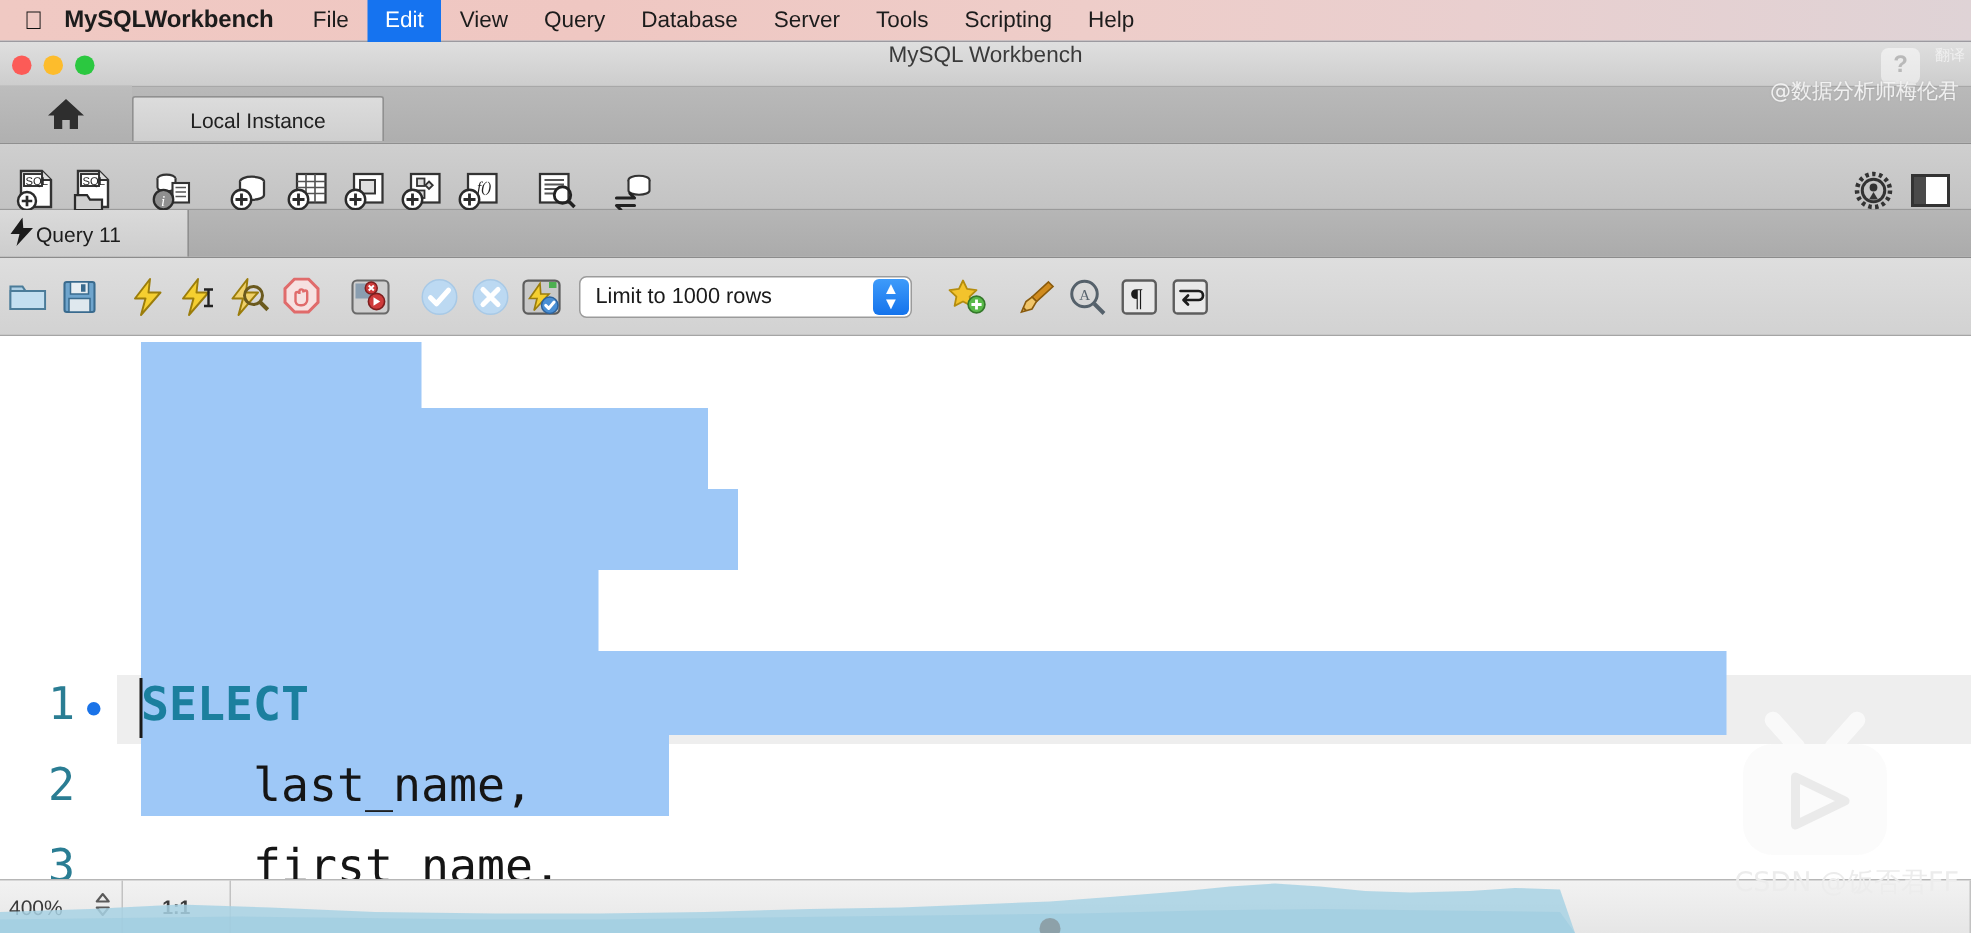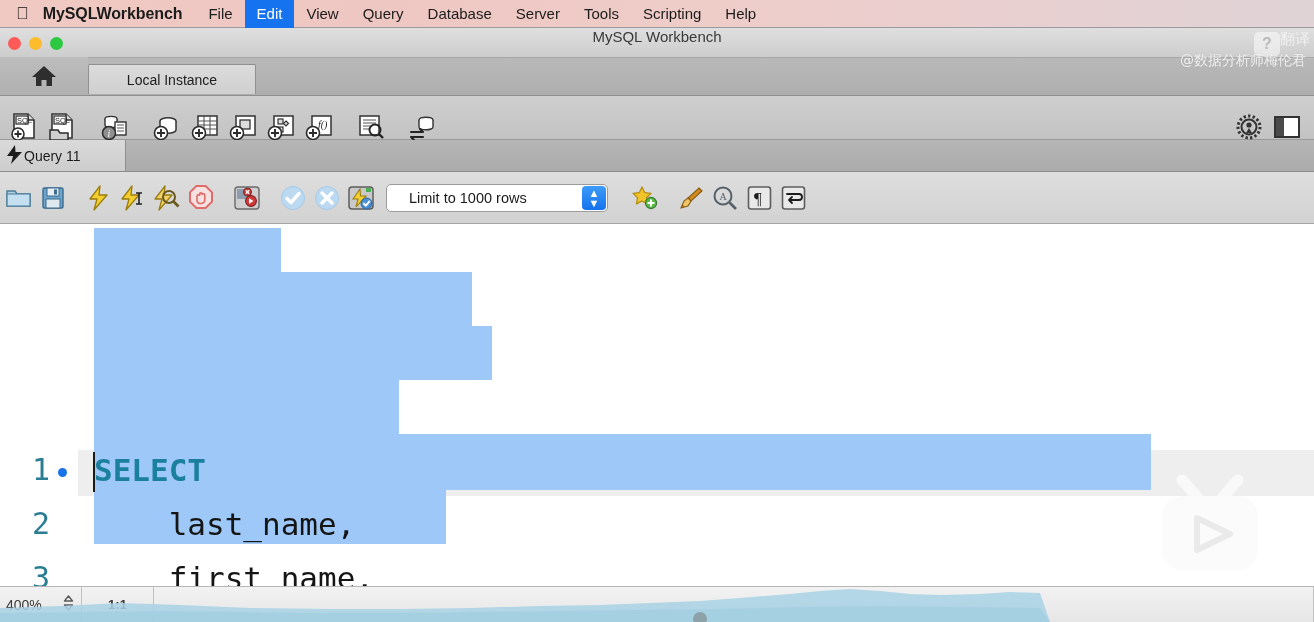--- a/index.html
+++ b/index.html
@@ -94,21 +94,21 @@
     display: flex; align-items: center; padding-left: 2px;
   }
   .ed-ic { width: 34px; height: 36px; display: flex; align-items: center; justify-content: center; }
   .ed-gap { width: 12px; }
   .limitbox {
     width: 222px; height: 28px; margin: 0 8px;
     background: #fff; border: 1px solid #9b9b9b; border-radius: 5px;
     display: flex; align-items: center; position: relative;
     font-size: 14.5px; color: #1a1a1a;
   }
-  .limitbox .lbl { padding-left: 22px; }
+  .limitbox .lbl { padding-left: 10px; }
   .stepper {
     position: absolute; right: 1px; top: 1px; width: 24px; height: 24px;
     background: linear-gradient(to bottom,#3e9bfa,#1473ec);
     border-radius: 4px; color: #fff; font-size: 11px; line-height: 10px;
     display: flex; flex-direction: column; align-items: center; justify-content: center;
   }
 
   
   .editor {
     position: absolute; top: 224px; left: 0; width: 1314px; height: 362px;
@@ -151,21 +151,21 @@
   }
   .sb-cell { display: flex; align-items: center; border-right: 1px solid #c2c2c2; }
   .sb-zoom { width: 82px; padding-left: 6px; justify-content: space-between; padding-right: 6px; }
   .sb-ratio { width: 72px; justify-content: center; font-weight: bold; font-size: 13px; }
   .sb-rest { flex: 1; }
 
   
   .translate-badge {
     position: absolute; right: 4px; top: 30px; width: 58px; height: 30px;
     display: flex; align-items: flex-start; justify-content: flex-end;
-    font-size: 15px; color: #f2f2f2; opacity: .92; pointer-events: none;
+    font-size: 10px; color: #f2f2f2; opacity: .92; pointer-events: none;
   }
   .q-chip {
     position: absolute; right: 34px; top: 32px;
     width: 26px; height: 24px; border-radius: 5px;
     background: rgba(255,255,255,.5); color: #b9b9b9;
     display: flex; align-items: center; justify-content: center;
     font-size: 16px; font-weight: bold;
   }
   .wm-top {
     position: absolute; right: 8px; top: 52px;
@@ -516,20 +516,21 @@
   </div>
   <div class="wm-top">@数据分析师梅伦君</div>
 
   <div class="wm-logo">
     <svg width="116" height="106" viewBox="0 0 116 106">
       <path d="M30 6 L46 24 M86 6 L70 24" stroke="#fbfbfb" stroke-width="11" stroke-linecap="round" fill="none"></path>
       <rect x="10" y="22" width="96" height="74" rx="20" fill="#fbfbfb"></rect>
       <path d="M45 44 L78 60 L45 76 Z" fill="none" stroke="#e9e9e9" stroke-width="6" stroke-linejoin="round"></path>
     </svg>
   </div>
+  <div class="wm-bottom">CSDN @饭否君FF</div>
 
   <svg class="wave" viewBox="0 0 1314 40" preserveAspectRatio="none">
     <path d="M0 26 L60 24 L120 21 L180 23 L250 26 L330 27 L400 27 L470 26 L540 24 L600 23 L650 21 L700 19 L740 16 L790 12 L820 9 L850 7 L880 9 L910 12 L940 13 L980 12 L1010 10 L1040 11 L1050 40 L0 40 Z" fill="#a8d2e4" opacity="0.85"></path>
     <path d="M0 31 L80 30 L160 29 L240 30 L320 31 L400 31 L480 30 L560 29 L640 28 L720 27 L800 25 L880 24 L960 25 L1040 26 L1050 40 L0 40 Z" fill="#9dccdf" opacity="0.6"></path>
     <circle cx="700" cy="37" r="7" fill="#7a7a7a" opacity="0.55"></circle>
   </svg>
 
 </div>
 
 </body></html>

